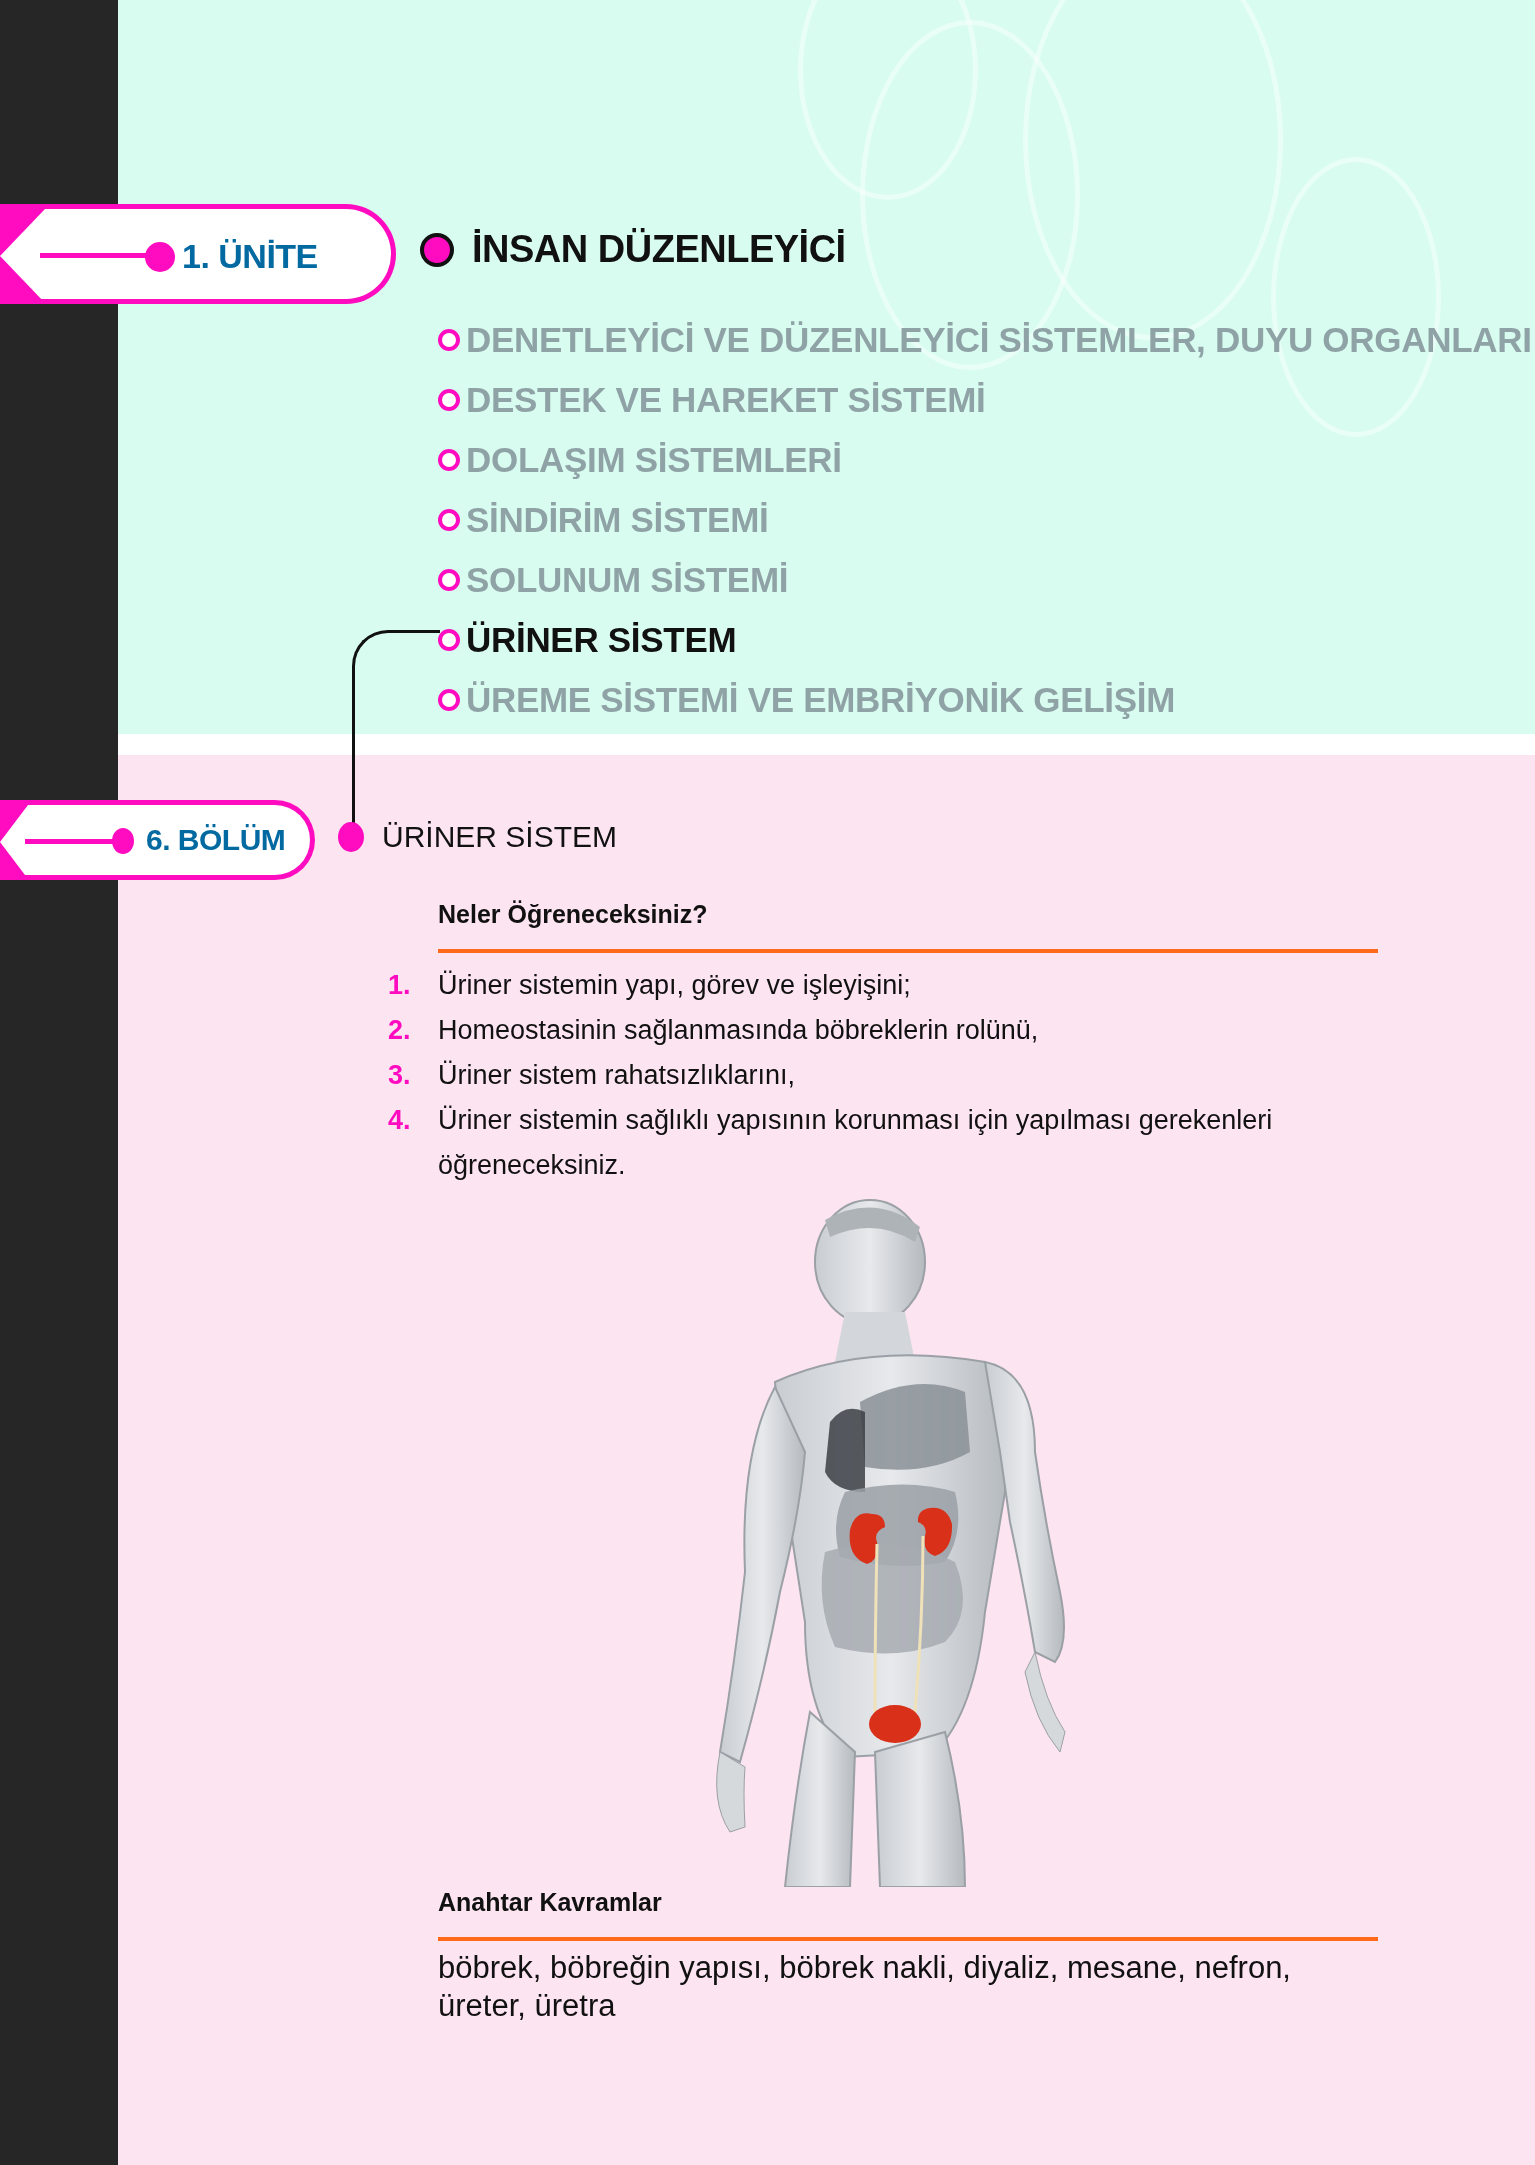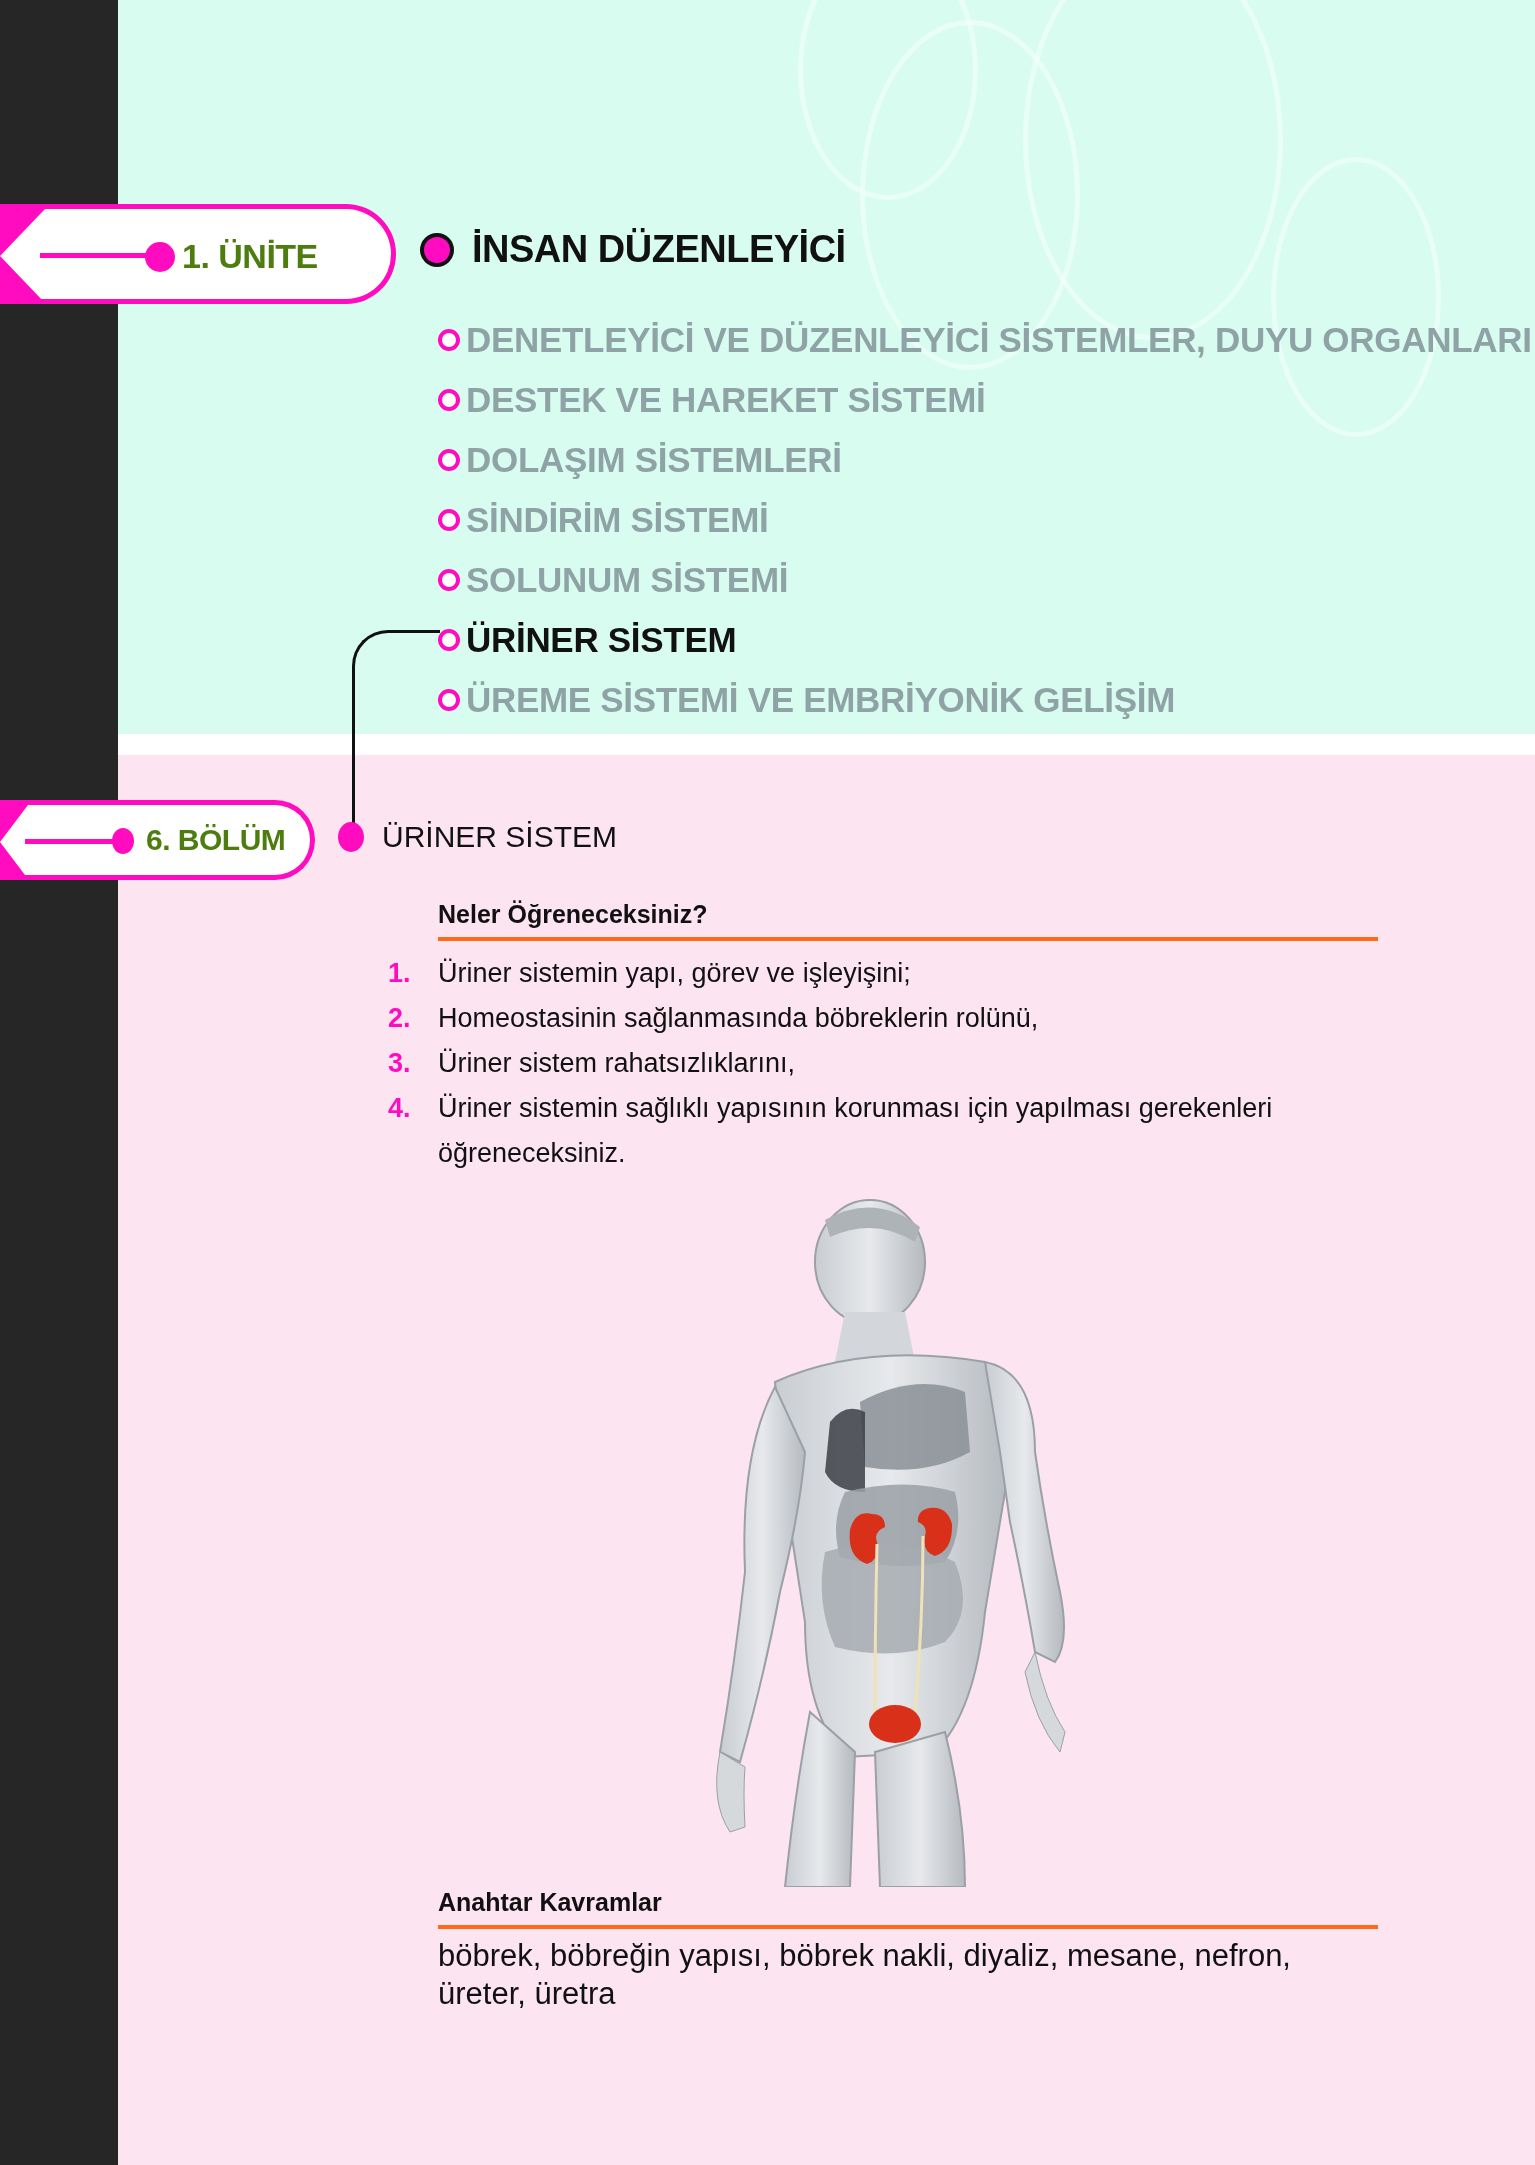--- a/index.html
+++ b/index.html
@@ -14,21 +14,21 @@
   .pink { position:absolute; left:118px; top:755px; width:1417px; height:1410px; background:#fde4f1; }
 
   .deco { position:absolute; border:5px solid rgba(255,255,255,0.45); border-radius:50%; }
 
   
   .badge { position:absolute; background:#fff; border:5px solid #ff0cc0; border-left:none;
            border-radius:0 60px 60px 0; box-sizing:border-box; }
   .badge .tri { position:absolute; left:0; top:0; width:0; height:0; }
   .badge .line { position:absolute; height:5px; background:#ff0cc0; }
   .badge .dot { position:absolute; border-radius:50%; background:#ff0cc0; }
-  .badge .label { position:absolute; font-weight:bold; color:#4d7c0f; letter-spacing:-0.5px; }
+  .badge .label { position:absolute; font-weight:bold; color:#0369a1; letter-spacing:-0.5px; }
 
   .unit-badge { left:0; top:204px; width:396px; height:100px; }
   .section-badge { left:0; top:800px; width:315px; height:80px; }
 
   .topic-title { position:absolute; left:420px; top:228px; display:flex; align-items:center; }
   .topic-title .big-dot { width:26px; height:26px; border-radius:50%; background:#ff0cc0; border:4px solid #111; margin-right:18px; }
   .topic-title .txt { font-size:38px; font-weight:bold; color:#111; letter-spacing:-0.5px; }
 
   .toc { position:absolute; left:438px; top:310px; margin:0; padding:0; list-style:none; }
   .toc li { height:60px; display:flex; align-items:center; }
@@ -36,21 +36,21 @@
   .toc .t { font-size:35px; font-weight:bold; color:#8fa3a6; letter-spacing:-0.3px; }
   .toc li.active .t { color:#111; }
 
   .connector { position:absolute; left:352px; top:630px; width:88px; height:200px; border-top:3px solid #111; border-left:3px solid #111; border-top-left-radius:36px; box-sizing:border-box; }
 
   .section-title { position:absolute; left:338px; top:820px; display:flex; align-items:center; }
   .section-title .dot { width:26px; height:30px; border-radius:50%; background:#ff0cc0; margin-right:18px; }
   .section-title .txt { font-size:30px; color:#111; }
 
   .block { position:absolute; left:438px; width:940px; }
-  .block h3 { margin:0; font-size:25px; font-weight:bold; color:#111; padding-bottom:8px; border-bottom:4px solid #ff6a1a; }
+  .block h3 { margin:0; font-size:25px; font-weight:bold; color:#111; padding-bottom:20px; border-bottom:4px solid #ff6a1a; }
   .learn { top:900px; }
   .learn ol { list-style:none; margin:10px 0 0 0; padding:0; }
   .learn li { position:relative; font-size:27px; color:#111; line-height:45px; }
   .learn li .num { position:absolute; left:-50px; color:#ff0cc0; font-weight:bold; }
 
   .figure { position:absolute; left:715px; top:1192px; width:355px; height:695px; }
 
   .keys { top:1888px; }
   .keys p { margin:8px 0 0 0; font-size:31px; color:#111; line-height:38px; }
 </style>

